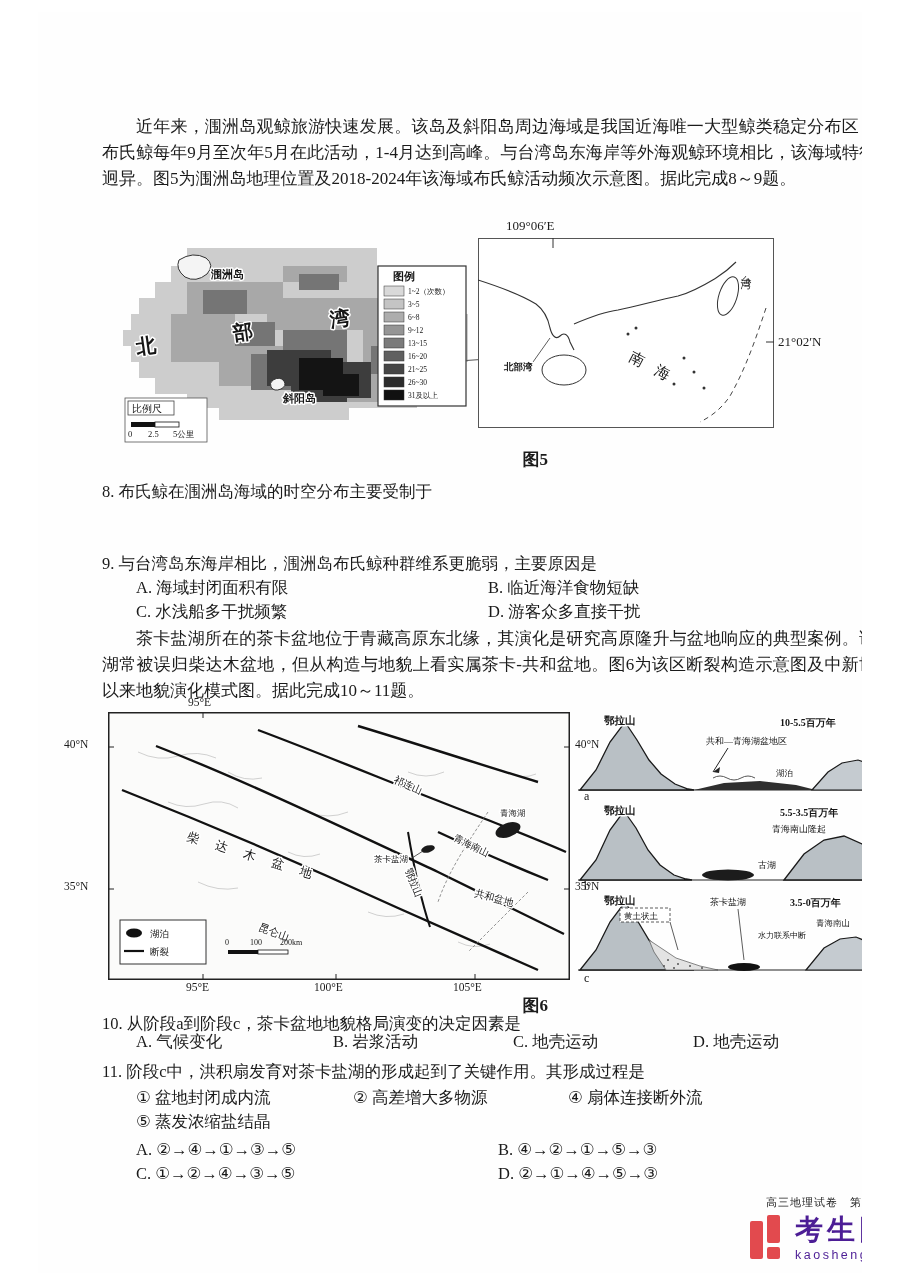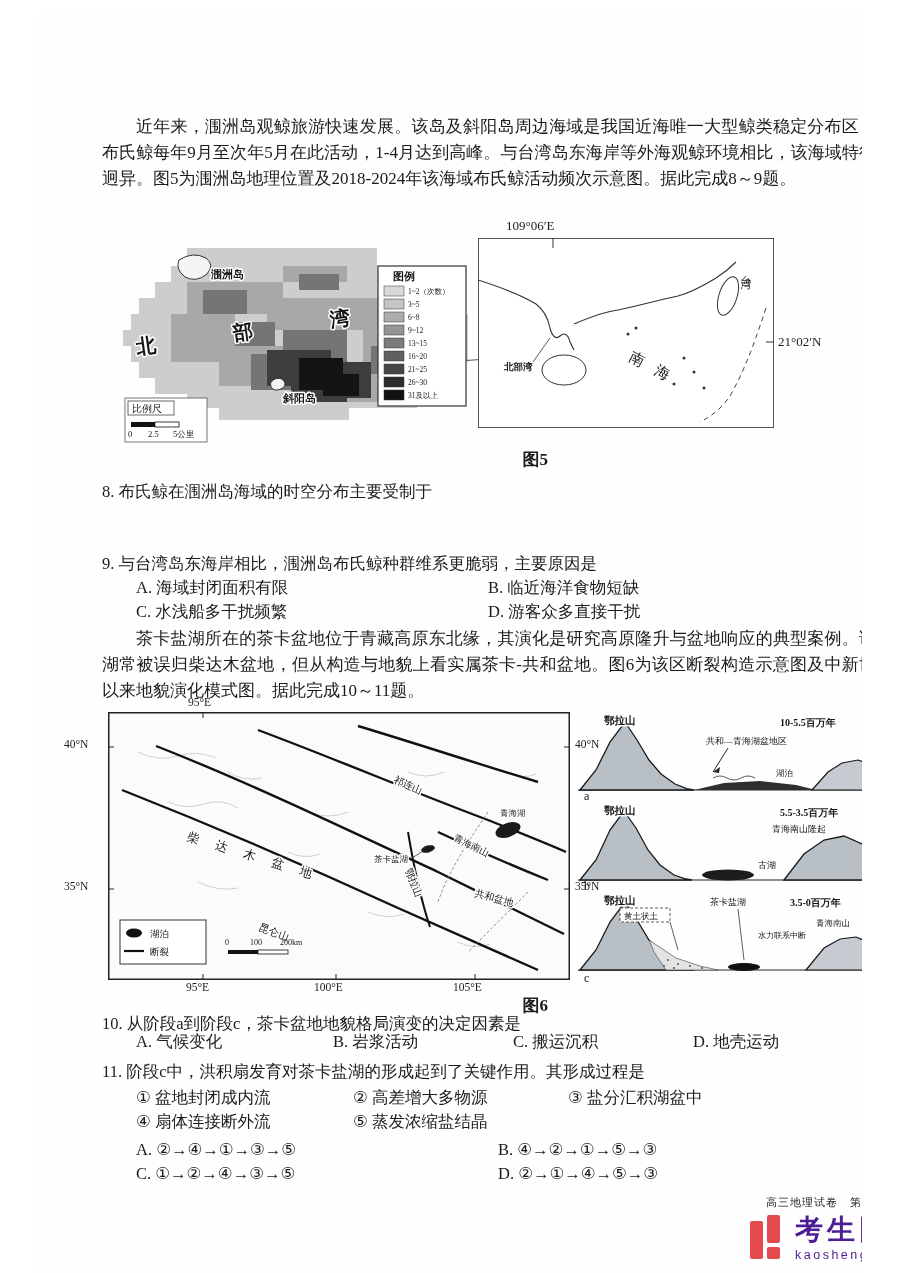--- a/index.html
+++ b/index.html
@@ -299,29 +299,28 @@
       <text x="6" y="90" font-size="12">c</text>
     </svg>
   </div>
 
   <div class="abs caption" style="left:330px;top:982px;width:180px">图6</div>
 
   <div class="abs stem" style="left:64px;top:1000px">10. 从阶段a到阶段c，茶卡盆地地貌格局演变的决定因素是</div>
   <div class="abs optgrid g4" style="left:98px;top:1018px;width:740px">
     <span>A. 气候变化</span>
     <span>B. 岩浆活动</span>
-    <span>C. 搬运沉积</span>
+    <span>C. 地壳运动</span>
     <span>D. 地壳运动</span>
   </div>
 
   <div class="abs stem" style="left:64px;top:1048px">11. 阶段c中，洪积扇发育对茶卡盐湖的形成起到了关键作用。其形成过程是</div>
   <div class="abs optgrid g3" style="left:98px;top:1074px;width:740px">
     <span>① 盆地封闭成内流</span>
     <span>② 高差增大多物源</span>
-    <span>③ 盐分汇积湖盆中</span>
     <span>④ 扇体连接断外流</span>
     <span>⑤ 蒸发浓缩盐结晶</span>
   </div>
   <div class="abs optgrid g2b" style="left:98px;top:1126px;width:740px">
     <span>A. ②→④→①→③→⑤</span>
     <span>B. ④→②→①→⑤→③</span>
     <span>C. ①→②→④→③→⑤</span>
     <span>D. ②→①→④→⑤→③</span>
   </div>
 

